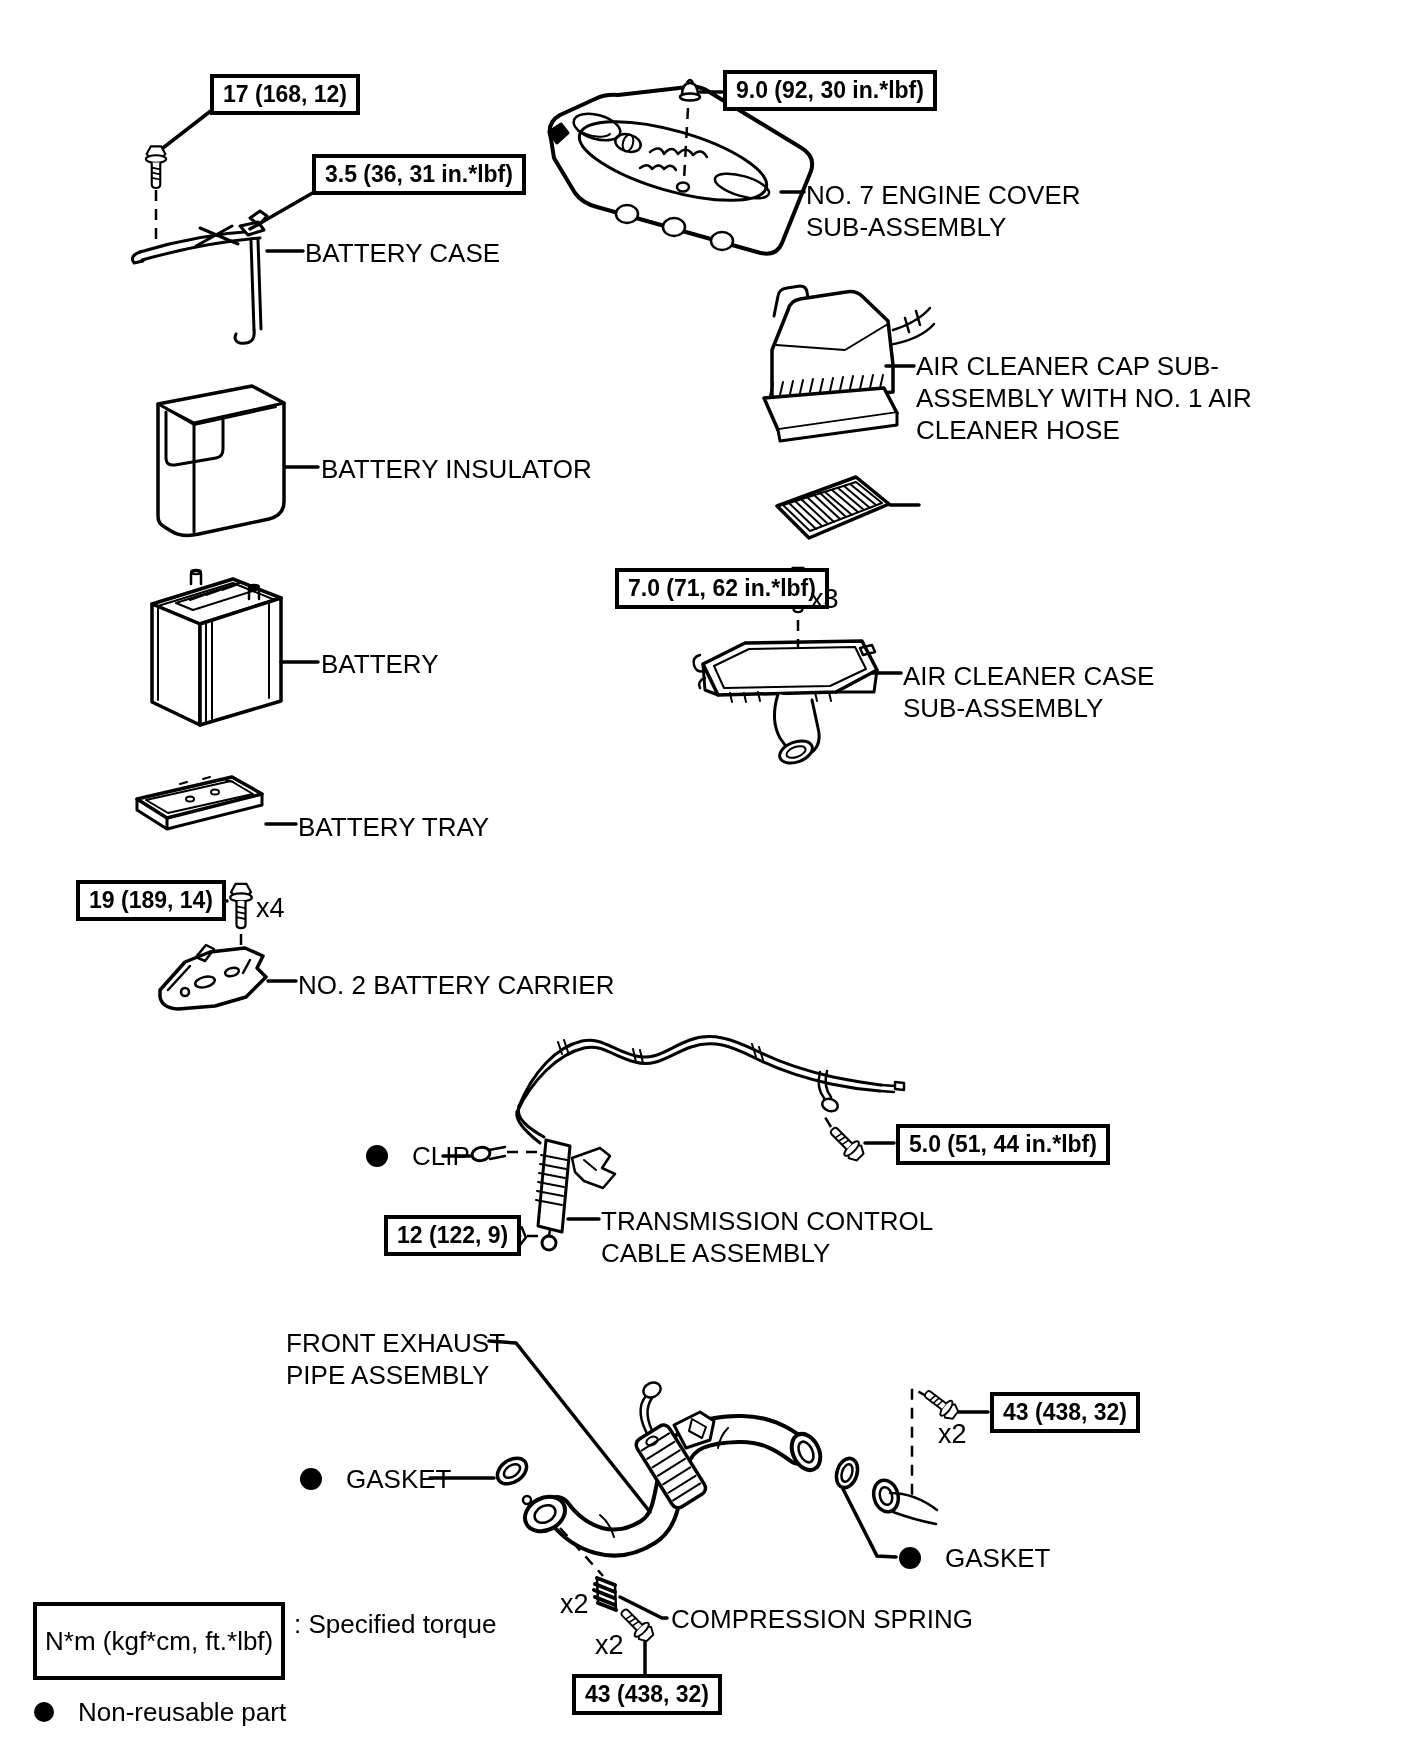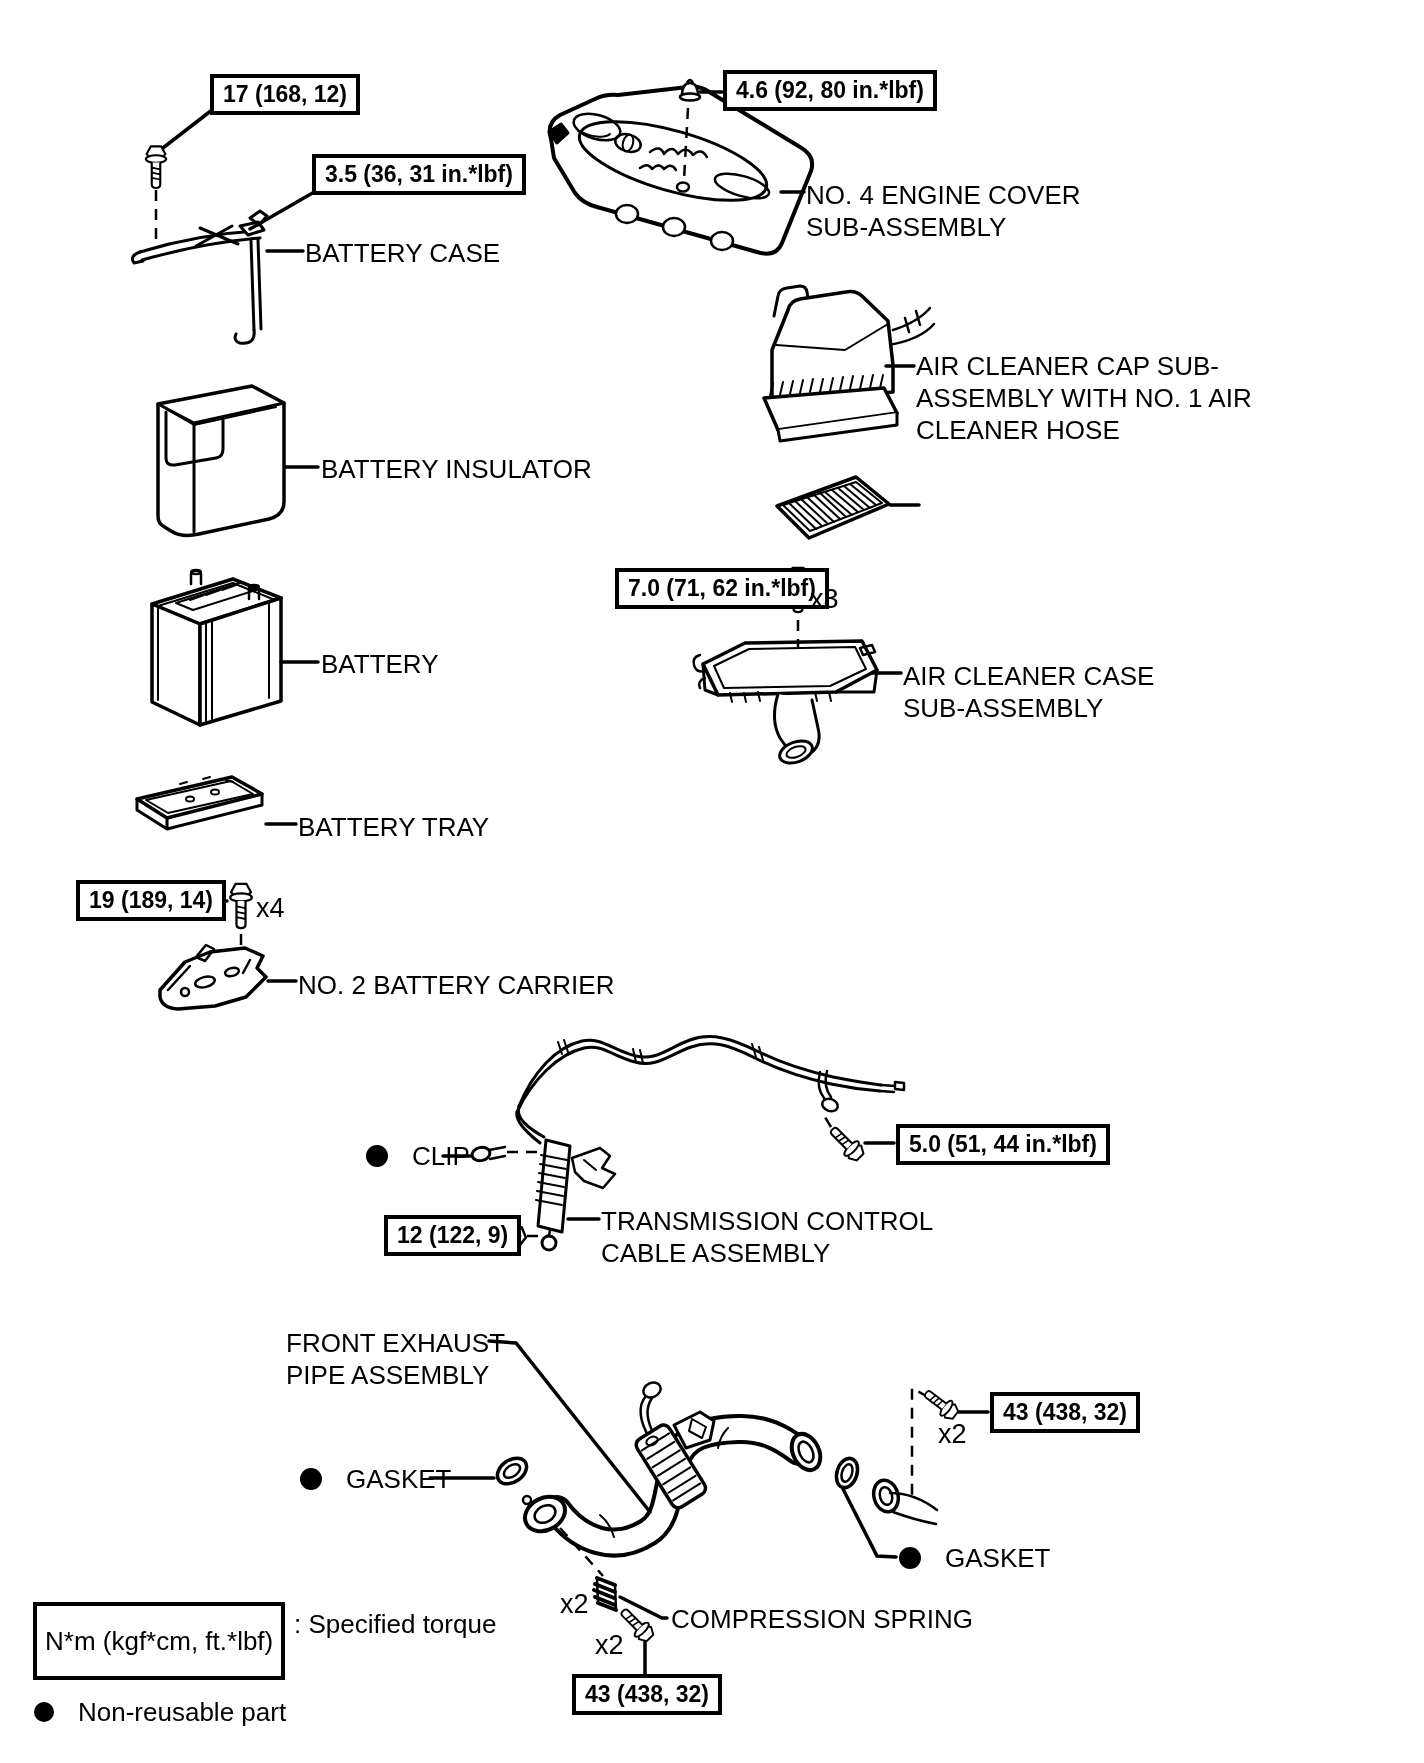--- a/index.html
+++ b/index.html
@@ -247,23 +247,23 @@
   <g transform="translate(515,1236) rotate(8)" stroke="#000" fill="#fff" stroke-width="2.5">
     <path d="M-11,0 L-5.5,-9.5 L5.5,-9.5 L11,0 L5.5,9.5 L-5.5,9.5 Z"></path>
     <ellipse cx="0" cy="0" rx="5" ry="4.5" fill="none"></ellipse>
   </g>
 </svg>
 
 <div class="tbox" style="left:210px;top:74px">17 (168, 12)</div>
 <div class="tbox" style="left:312px;top:154px">3.5 (36, 31 in.*lbf)</div>
 <div class="plabel" style="left:305px;top:237px">BATTERY CASE</div>
 
-<div class="tbox" style="left:723px;top:70px">4.6 (92, 80 in.*lbf)</div>
+<div class="tbox" style="left:723px;top:70px">9.0 (92, 30 in.*lbf)</div>
 <div class="plabel" style="left:806px;top:179px">
-  <div>NO. 4 ENGINE COVER</div>
+  <div>NO. 7 ENGINE COVER</div>
   <div>SUB-ASSEMBLY</div>
 </div>
 
 <div class="plabel" style="left:916px;top:350px">
   <div>AIR CLEANER CAP SUB-</div>
   <div>ASSEMBLY WITH NO. 1 AIR</div>
   <div>CLEANER HOSE</div>
 </div>
 
 

